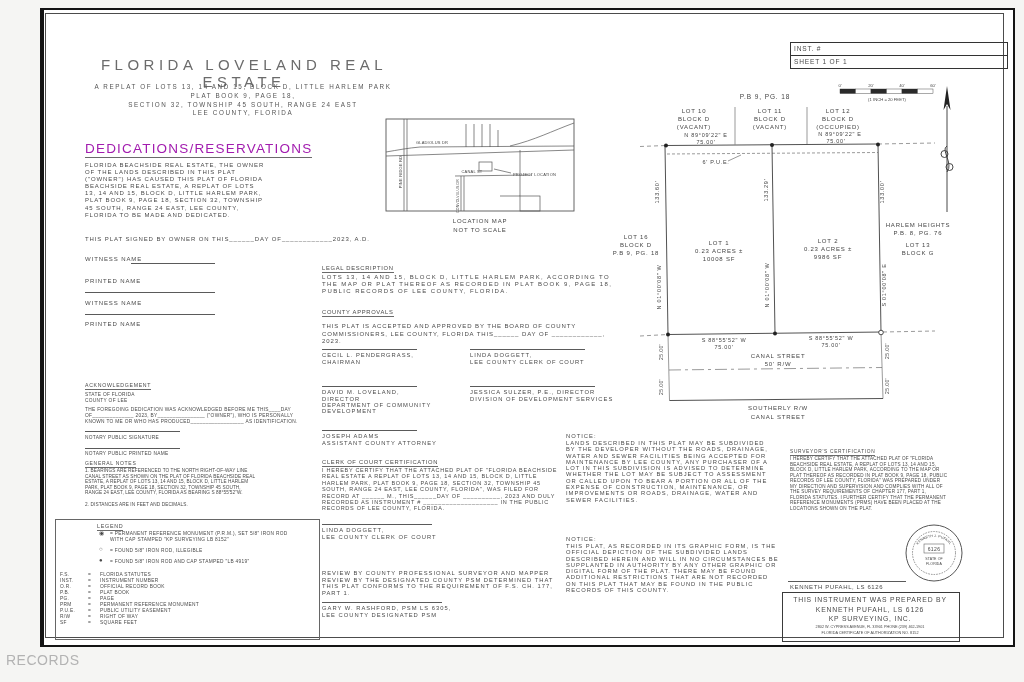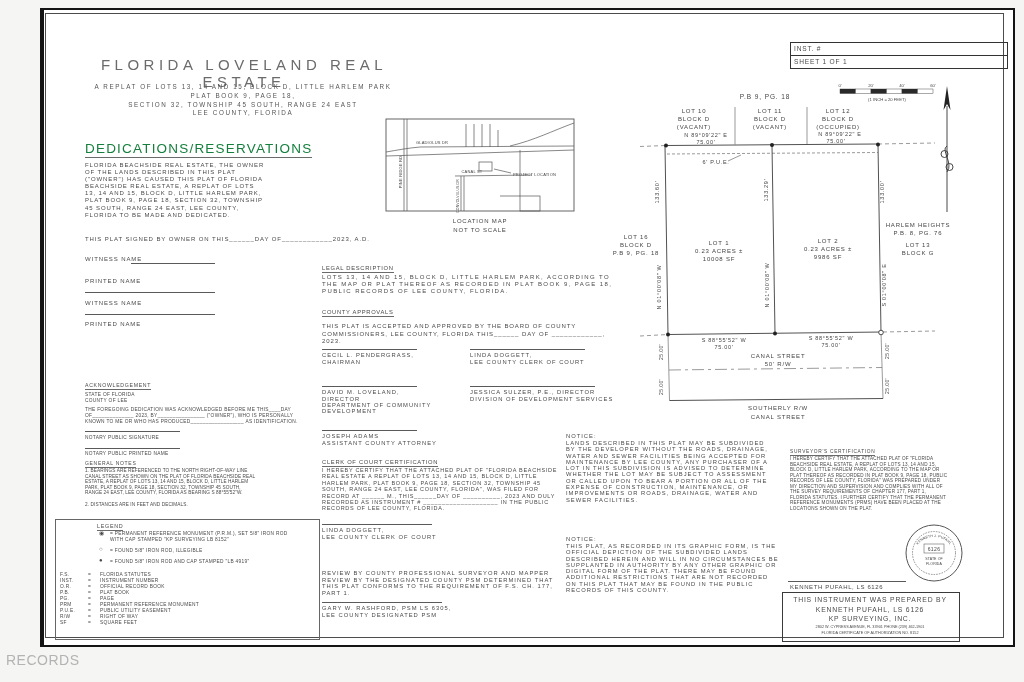--- a/index.html
+++ b/index.html
@@ -1,21 +1,21 @@
 <!DOCTYPE html>
 <html><head>
 <meta charset="utf-8">
 <style>
   html,body{margin:0;padding:0}
   body{width:1024px;height:682px;background:#f5f5f3;font-family:"Liberation Sans",sans-serif;color:#4a4a4a;position:relative;overflow:hidden}
   .abs{position:absolute}
   .sheet{left:40px;top:8px;width:969px;height:635px;background:#fff;border:2px solid #141414;border-left-width:4px}
   .inner{left:45px;top:13px;width:957px;height:623px;border:1px solid #4c4c4c;pointer-events:none}
   .u{border-bottom:1px solid #6a6a6a;padding-bottom:1px;display:inline-block}
-  .hl{font-size:13.5px;letter-spacing:1.2px;color:#15803d}
+  .hl{font-size:13.5px;letter-spacing:1.2px;color:#a21caf}
   .sh{font-size:5.8px;letter-spacing:0.7px;color:#4a4a4a}
   .b6{font-size:6px;letter-spacing:0.9px;line-height:7.1px}
   .b58{font-size:5.8px;letter-spacing:1px;line-height:6.3px}
   .b55{font-size:5.5px;letter-spacing:0.7px;line-height:6.4px}
   .b48{font-size:4.8px;letter-spacing:0.3px;line-height:5.8px}
   .b47{font-size:4.7px;letter-spacing:0.1px;line-height:5.5px}
   .b46{font-size:4.6px;letter-spacing:0.2px;line-height:5.5px}
   .nw{white-space:nowrap}
   .ln{border-top:1px solid #5a5a5a;height:0}
   .title{font-size:15px;letter-spacing:4.5px;color:#6b6b6b;text-align:center}

